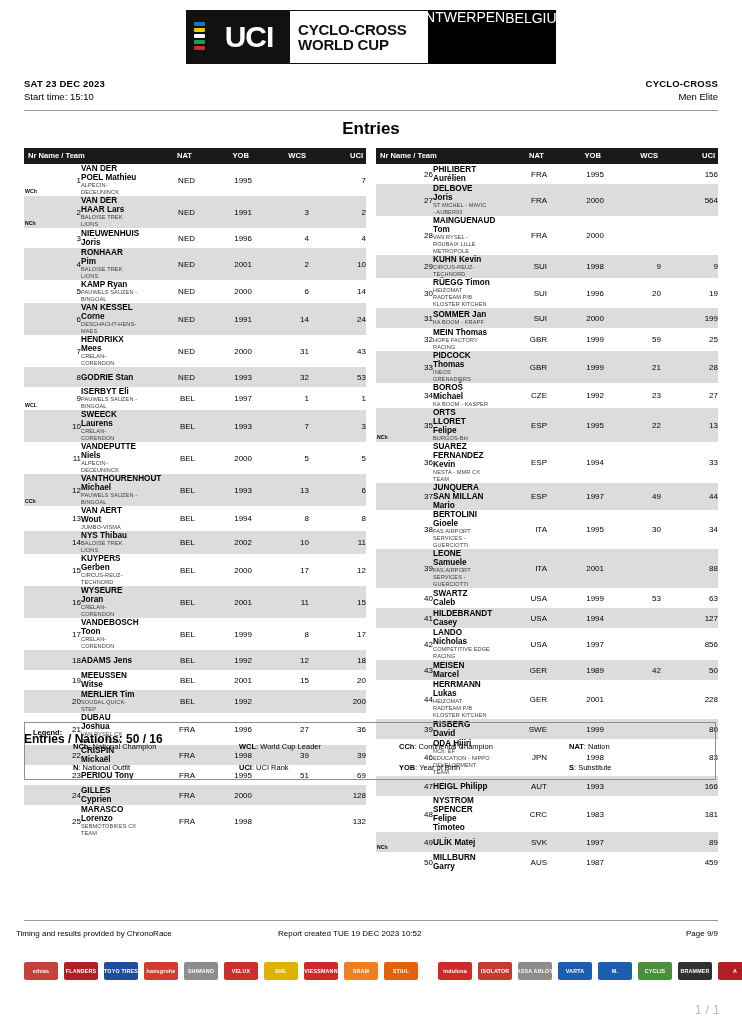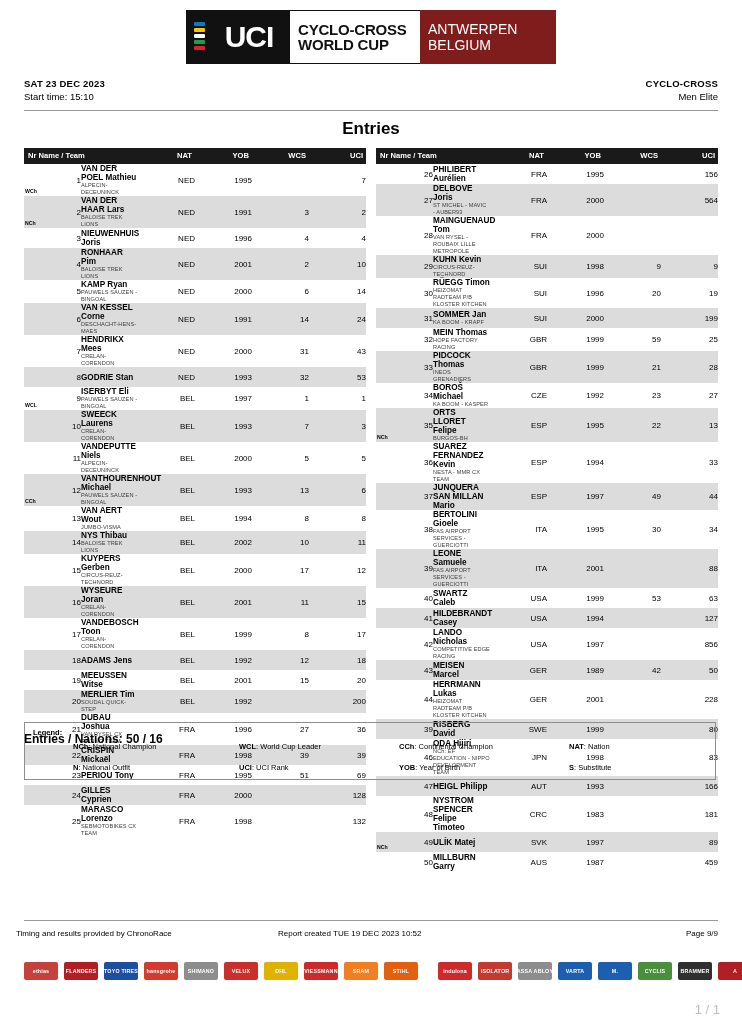--- a/index.html
+++ b/index.html
@@ -77,27 +77,26 @@
     line-height: 15px;
     letter-spacing: -0.2px;
   }
   .logo-cx .l2 {
     font-weight: bold;
     font-size: 15px;
     line-height: 16px;
     letter-spacing: -0.2px;
   }
   .logo-place {
-    background: #7f1d1d;
+    background: #000000;
     color: #fff;
     width: 128px;
     display: flex;
-    flex-direction: column;
+    flex-direction: row;
     justify-content: center;
-    padding-left: 8px;
   }
   .logo-place .p1 {
     font-size: 14px;
     line-height: 15px;
   }
   .logo-place .p2 {
     font-size: 14px;
     line-height: 16px;
   }
   

